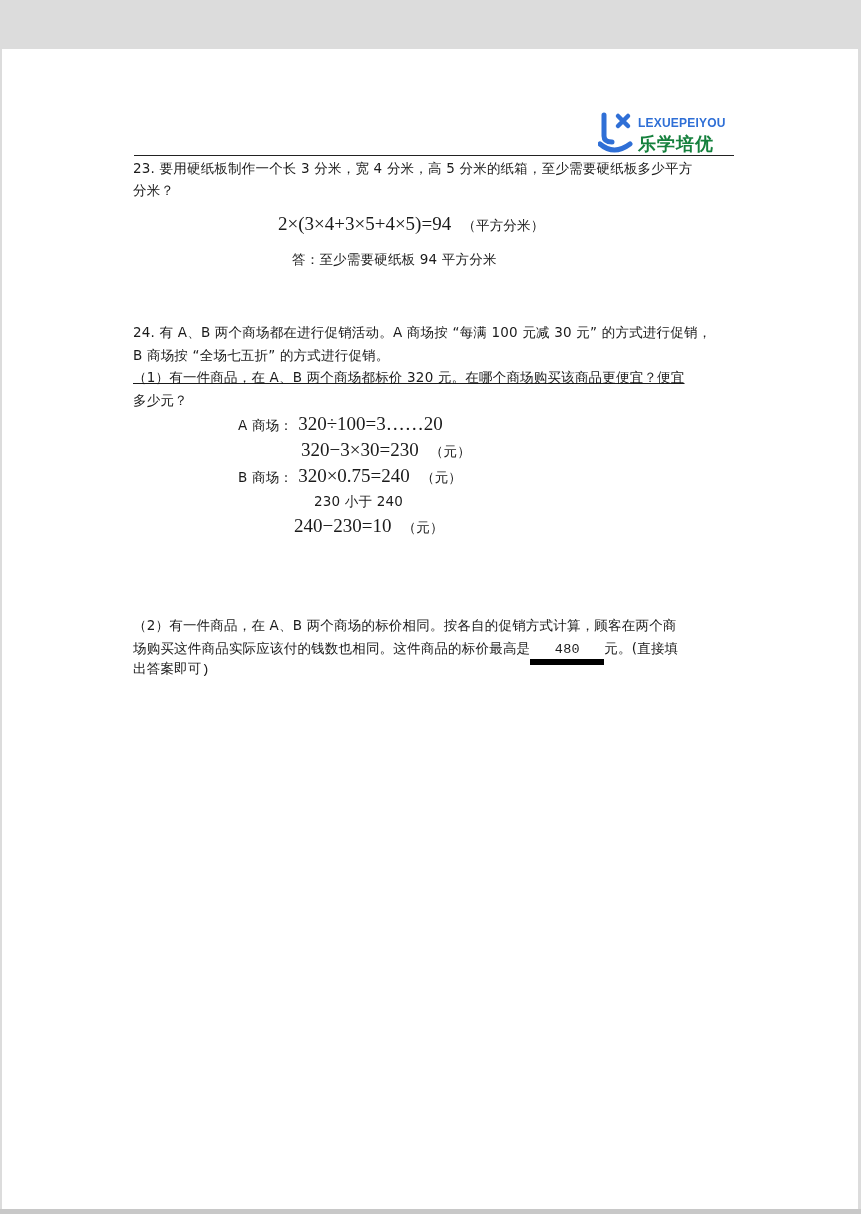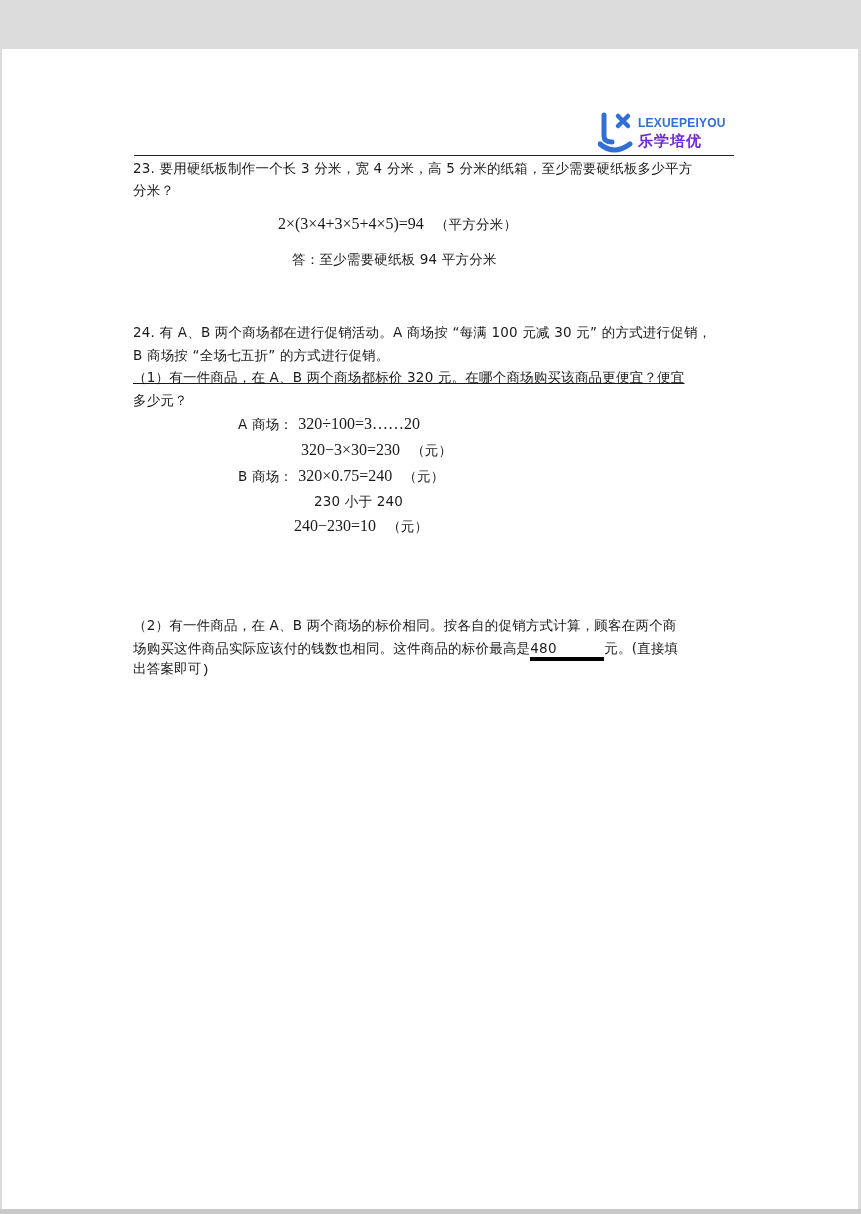--- a/index.html
+++ b/index.html
@@ -11,26 +11,26 @@
     color: #1a1a1a;
   }
   .page {
     position: absolute; left: 2px; top: 13px;
     width: 856px; height: 1208px;
     background: #ffffff;
     margin-top: 36px;
   }
   .abs { position: absolute; white-space: nowrap; }
   .txt { font-size: 13.5px; line-height: 22px; letter-spacing: 0.2px; }
-  .math { font-family: "Liberation Serif", "DejaVu Serif", serif; font-size: 16px; }
+  .math { font-family: "Liberation Serif", "DejaVu Serif", serif; font-size: 19px; }
   .logo { position: absolute; left: 596px; top: 63px; width: 140px; height: 44px; }
   .logo-en { position: absolute; left: 40px; top: 4px; font-family: "Liberation Sans", sans-serif; font-weight: bold; font-size: 12px; color: #2f6fd6; letter-spacing: 0.2px; }
-  .logo-cn { position: absolute; left: 40px; top: 20px; font-weight: bold; font-size: 15px; color: #6d28d9; letter-spacing: 1px; }
+  .logo-cn { position: absolute; left: 40px; top: 20px; font-weight: bold; font-size: 18px; color: #15803d; letter-spacing: 1px; }
   .rule { position: absolute; left: 132px; top: 106px; width: 600px; height: 1px; background: #222; }
-  .blank { display: inline-block; border-bottom: 4px solid #000000; width: 74px; text-align: left; line-height: 18px; }
+  .blank { display: inline-block; border-bottom: 6px solid #000000; width: 74px; text-align: center; line-height: 18px; font-family: Liberation Mono, monospace; }
   .bottombar { position: absolute; left: 0; top: 1209px; width: 861px; height: 5px; background: #c8c8c8; }
 </style>
 </head>
 <body>
 
 <div class="page">
 
   <div class="logo">
     <svg width="36" height="42" viewBox="0 0 36 42" style="position:absolute;left:0;top:0">
       <path d="M6 3 L6 24 Q6 30 14 30" stroke="#2f6fd6" stroke-width="5" fill="none" stroke-linecap="round"></path>

